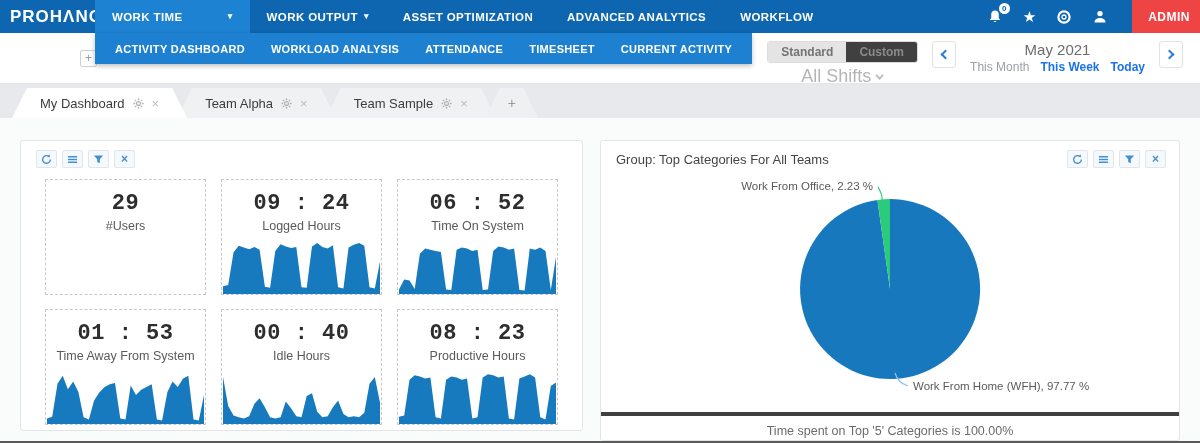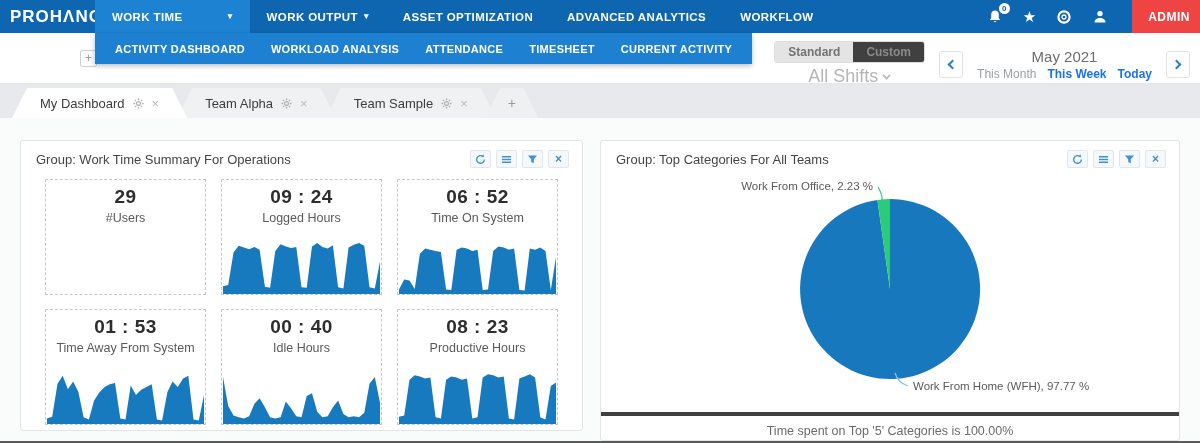--- a/index.html
+++ b/index.html
@@ -25,21 +25,21 @@
   .toolbar { height:51px; background:#fff; border-bottom:1px solid #e3e5e7; display:flex; align-items:center; position:relative; }
   .add-new { display:flex; align-items:center; gap:9px; margin-left:80px; cursor:pointer; }
   .plus-box { width:17px; height:17px; border:1px solid #d0d0d0; border-radius:2px; color:#9a9a9a; font-size:12px;
               display:flex; align-items:center; justify-content:center; background:#fdfdfd; }
   .add-new-label { color:#1a73e8; font-size:12.5px; font-weight:700; white-space:nowrap; }
 
   .submenu { position:absolute; left:95px; top:33px; height:31px; background:#1e80d0; display:flex; align-items:center;
              padding:0 20px; gap:26px; box-shadow:0 2px 5px rgba(0,0,0,.25); z-index:6; }
   .submenu-item { color:#fff; font-size:11px; font-weight:700; letter-spacing:.3px; white-space:nowrap; cursor:pointer; }
 
-  .toolbar-right { margin-left:auto; display:flex; align-items:center; gap:14px; padding-right:10px;margin-top:12px; }
+  .toolbar-right { margin-left:auto; display:flex; gap:14px; padding-right:17px;margin-top:12px; }
   .shift-block { display:flex; flex-direction:column; align-items:center; }
   .seg-control { display:flex; border:1px solid #ddd; border-radius:3px; overflow:hidden; font-size:12px; font-weight:700; }
   .seg { padding:3px 13px; background:#404040; color:#8a8a8a; cursor:pointer; }
   .seg.active { background:#e4e4e4; color:#737373; }
   .all-shifts { margin-top:3px; display:flex; align-items:center; gap:7px; color:#b5b5b5; font-size:18px; cursor:pointer; }
   .chev-down { width:6px; height:6px; border-left:2px solid #bcbcbc; border-bottom:2px solid #bcbcbc; transform:rotate(-45deg) translateY(-2px); }
   .nav-btn { width:24px; height:27px; background:#fff; border:1px solid #e2e2e2; border-radius:3px; display:flex;
              align-items:center; justify-content:center; cursor:pointer; }
   .chev-left { width:7px; height:7px; border-left:2px solid #2a7fd4; border-bottom:2px solid #2a7fd4; transform:rotate(45deg); margin-left:3px; }
   .chev-right { width:7px; height:7px; border-left:2px solid #2a7fd4; border-bottom:2px solid #2a7fd4; transform:rotate(-135deg); margin-right:3px; }
@@ -65,21 +65,21 @@
   .panel-right { height:301px; display:flex; flex-direction:column; }
   .panel-header { display:flex; align-items:center; justify-content:space-between; padding:9px 13px 6px 15px; }
   .panel-title { font-size:13px; color:#454545; }
   .panel-actions { display:flex; gap:5px; }
   .pa-btn { width:21px; height:18px; border:1px solid #dfe6ef; background:#f6f9fc; border-radius:2px; color:#3f8fd6;
             font-size:11px; display:flex; align-items:center; justify-content:center; cursor:pointer; }
   .pa-close { font-size:12px; font-weight:700; }
 
   .cards-grid { display:grid; grid-template-columns:repeat(3,1fr); gap:14px 15px; padding:5px 24px 14px 24px; }
   .card { height:116px; border:1px dashed #c8c8c8; display:flex; flex-direction:column; align-items:center; overflow:hidden; background:#fff; }
-  .card-value { margin-top:6px; font-size:19px; font-weight:700; color:#2e2e2e; letter-spacing:.5px; }
+  .card-value { margin-top:11px; font-size:22px; font-weight:700; color:#2e2e2e; letter-spacing:.5px;font-family:Liberation Mono, monospace; }
   .card-label { margin-top:3px; font-size:12.5px; color:#5a5a5a; white-space:nowrap; }
   .spark { margin-top:auto; width:calc(100% - 2px); height:56px; display:block; }
 
   .pie-wrap { position:relative; height:238px; }
   .pie-svg { width:580px; height:238px; display:block; }
   .pie-label { font-size:11.5px; fill:#5a5a5a; }
   .panel-footer { margin-top:auto; border-top:4px solid #404040; text-align:center; font-size:12.5px; color:#6b6b6b; padding:8px 0 9px 0; }
 
   .screen-edge { position:absolute; left:0; right:0; bottom:0; height:2px; background:#5a5a5a; z-index:9; }
 </style>
@@ -229,21 +229,20 @@
       </svg>
       <span class="tab-close">×</span>
     </div>
     <div class="tab-plus">+</div>
   </div>
 
   <main class="main">
 
     <section class="panel panel-left">
       <div class="panel-header">
-        <span class="panel-title">Group: Work Time Summary For Operations</span>
         <span class="panel-actions">
           <span class="pa-btn">
             <svg width="11" height="11" viewBox="0 0 12 12">
               <path d="M10.2 6A4.2 4.2 0 1 1 8.9 2.9" fill="none" stroke="#3f8fd6" stroke-width="1.5"></path>
               <path d="M9.6 0.6 L9.8 3.6 L6.9 3.1 Z" fill="#3f8fd6"></path>
             </svg>
           </span>
           <span class="pa-btn">
             <svg width="11" height="11" viewBox="0 0 12 12">
               <g stroke="#3f8fd6" stroke-width="1.6">

